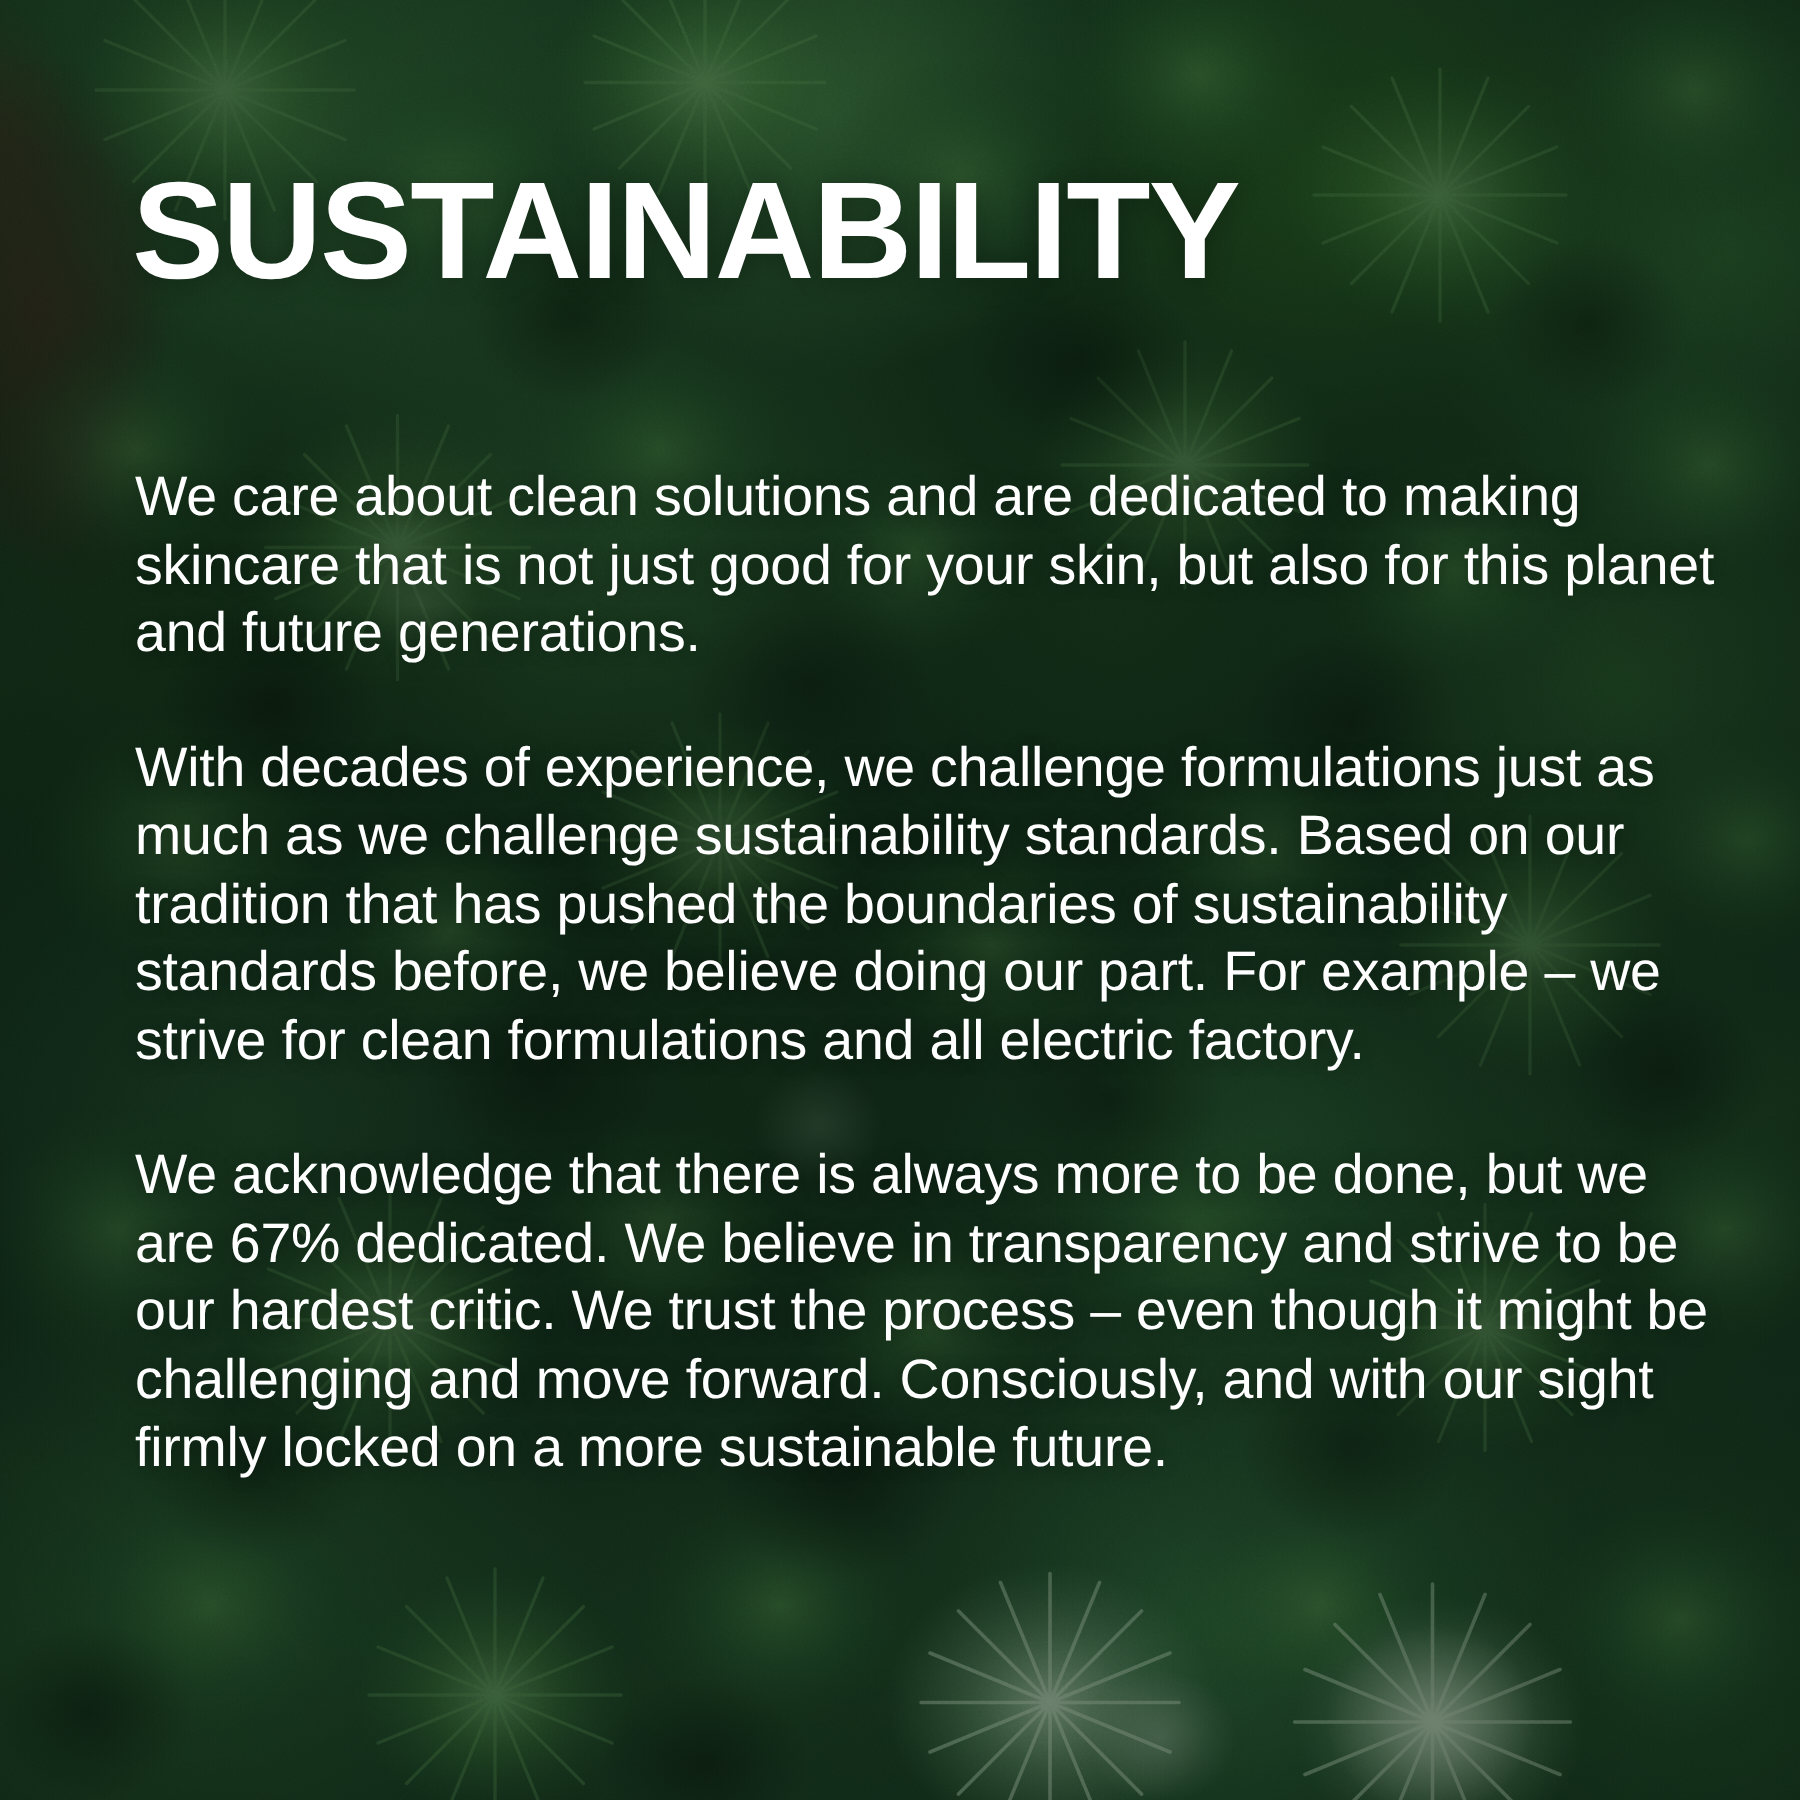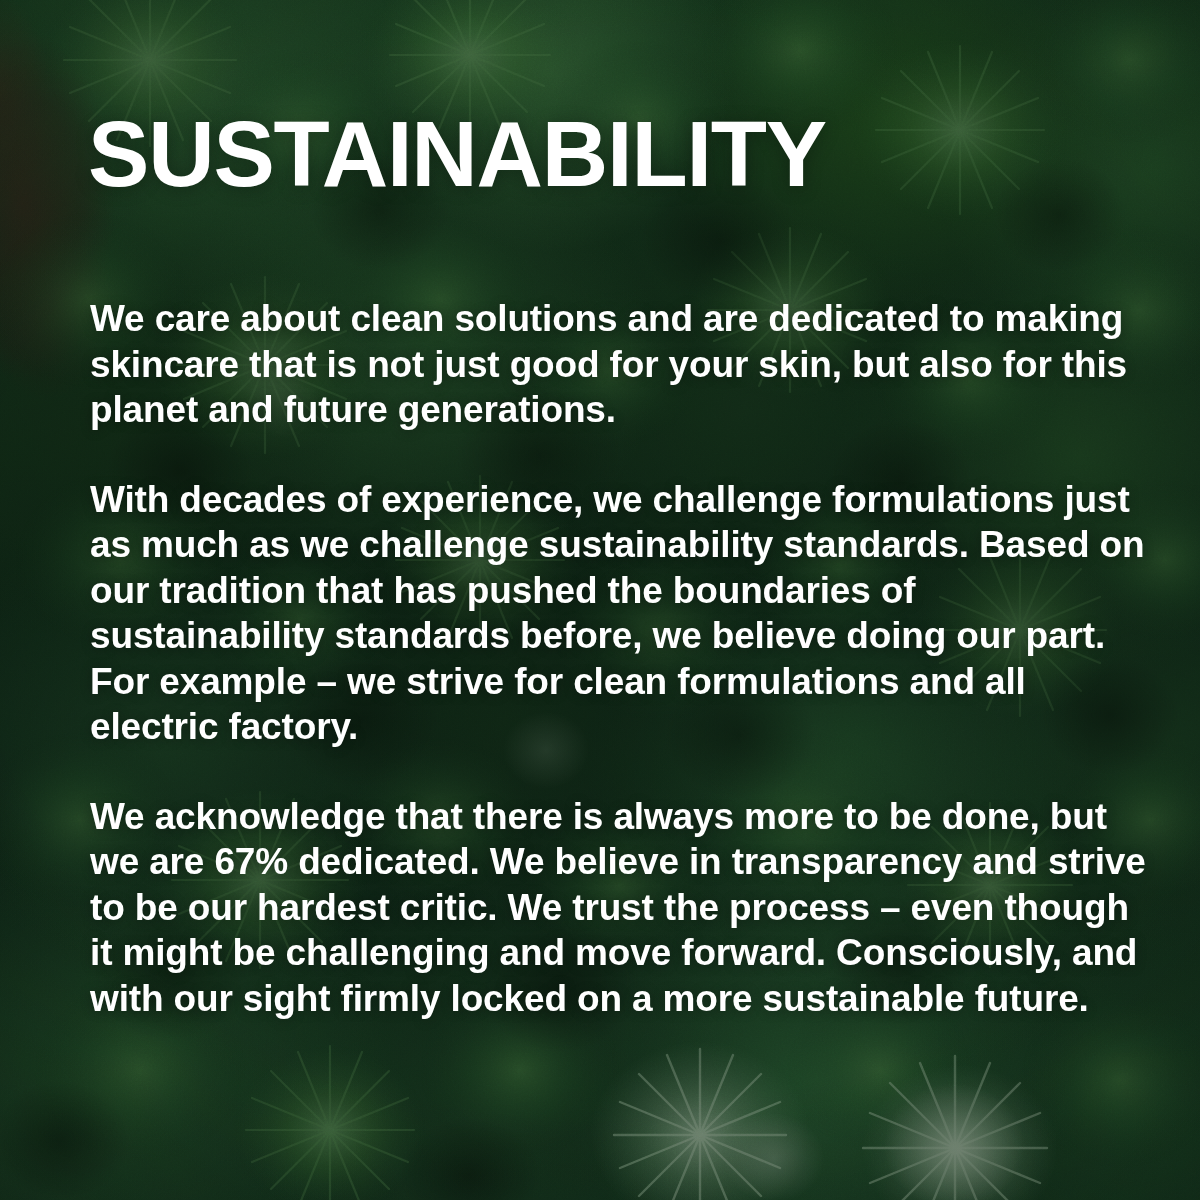--- a/index.html
+++ b/index.html
@@ -108,24 +108,24 @@
     white-space: nowrap;
     text-shadow: 0 2px 18px rgba(0,0,0,0.30);
   }
   #body-copy {
     position: absolute;
     top: 292px;
     left: 2px;
     width: 1058px;
   }
   .para {
-    margin: 4px 0 44px 0;
+    margin: 16px 0 44px 0;
     font-size: 37px;
     line-height: 45.5px;
-    font-weight: 700;
+    font-weight: 400;
     color: #ffffff;
     letter-spacing: -0.15px;
     text-shadow: 0 1px 12px rgba(0,0,0,0.32);
   }
   .para:last-child { margin-bottom: 0; }
 </style>
 </head>
 <body>
 
 <div id="page">

